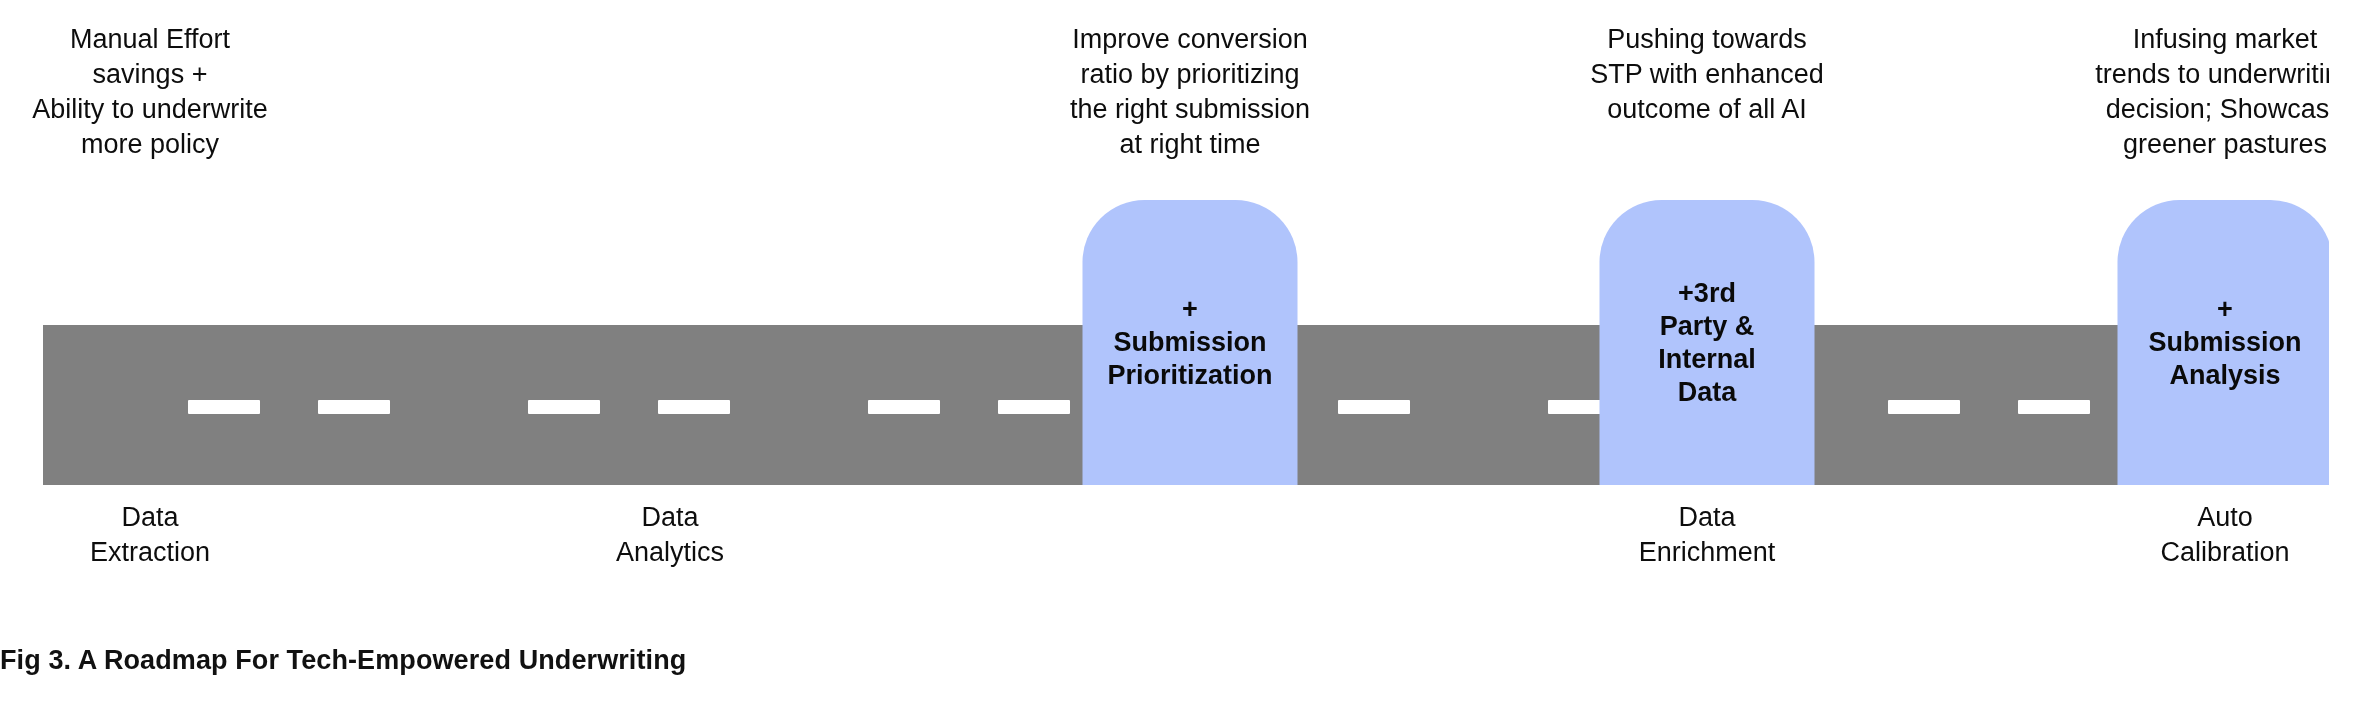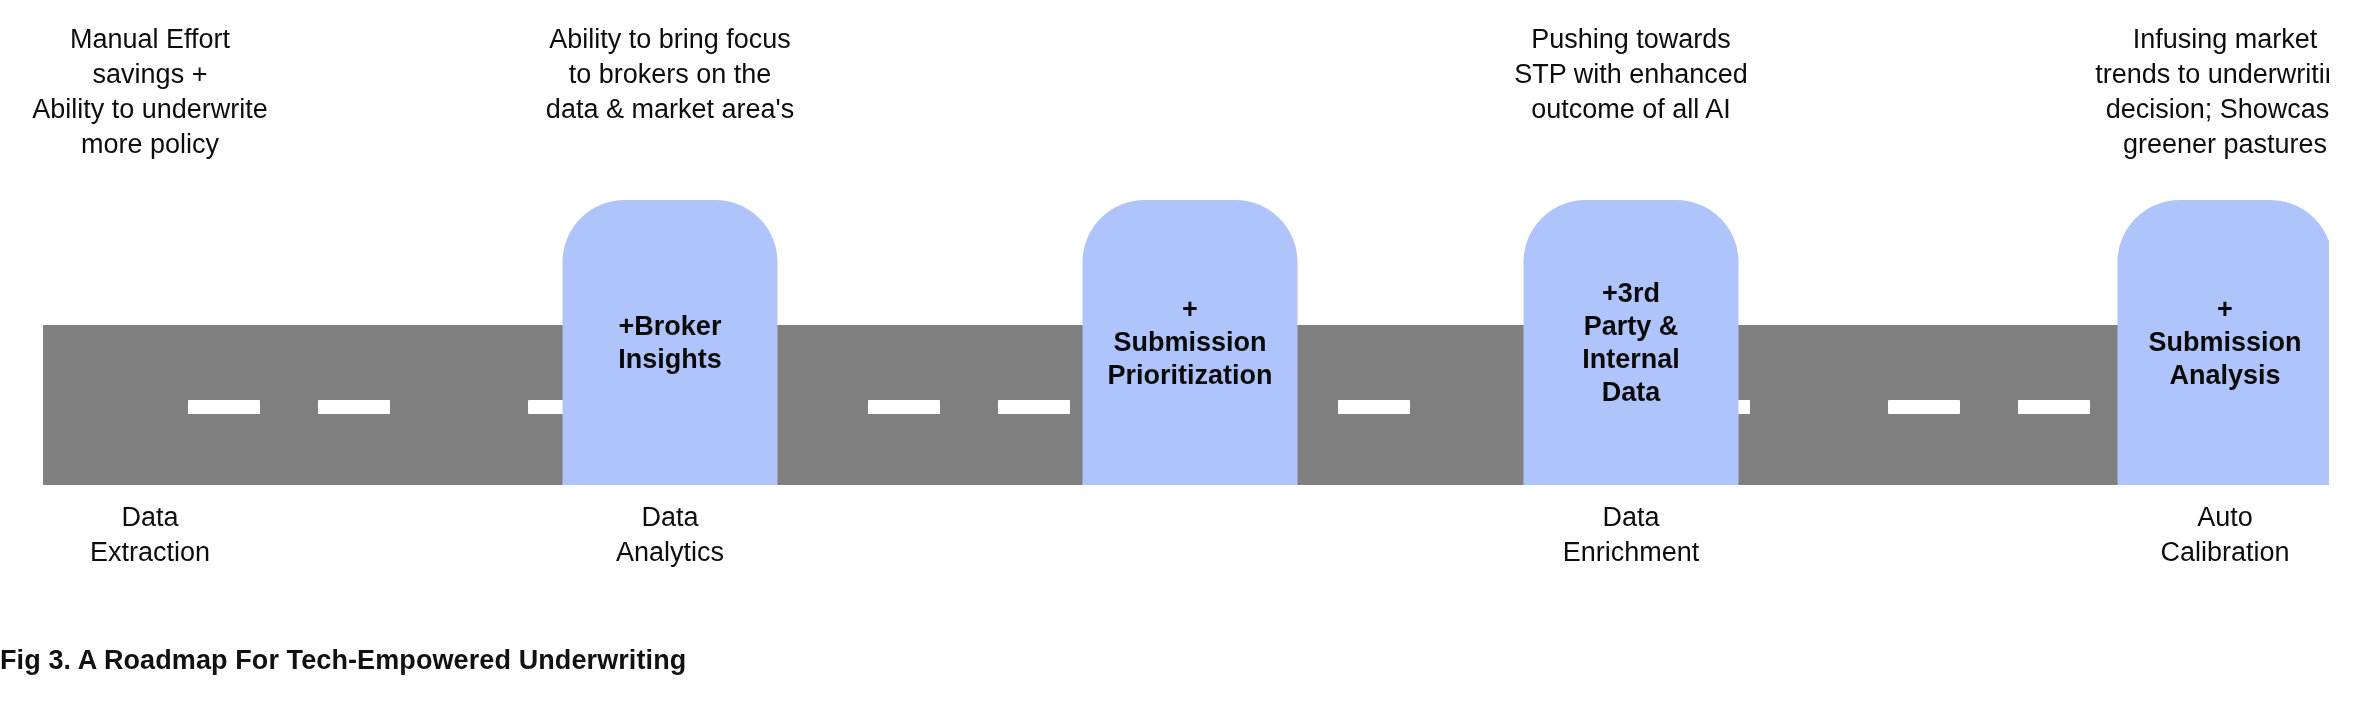--- a/index.html
+++ b/index.html
@@ -134,38 +134,35 @@
   <div id="milestones-layer">
       <div class="milestone" style="left: -65px;">
         <div class="ms-caption">Manual Effort
 savings +
 Ability to underwrite
 more policy</div>
         <div class="ms-label">Data
 Extraction</div>
       </div>
       <div class="milestone" style="left: 455px;">
-        <div class="ms-caption">Ability to bring focus
-to brokers on the
-data &amp; market area's</div>
-        <div class="ms-card">
-          <div class="ms-card-title">+Broker
-Insights</div>
-        </div>
         <div class="ms-label">Data
 Analytics</div>
       </div>
       <div class="milestone" style="left: 975px;">
+        <div class="ms-caption">Improve conversion
+ratio by prioritizing
+the right submission
+at right time</div>
         <div class="ms-card">
           <div class="ms-card-title">+
 Submission
 Prioritization</div>
         </div>
       </div>
-      <div class="milestone" style="left: 1416px;">
+      <div class="milestone" style="left: 1492px;">
         <div class="ms-caption">Pushing towards
 STP with enhanced
 outcome of all AI</div>
         <div class="ms-card">
           <div class="ms-card-title">+3rd
 Party &amp;
 Internal
 Data</div>
         </div>
         <div class="ms-label">Data

